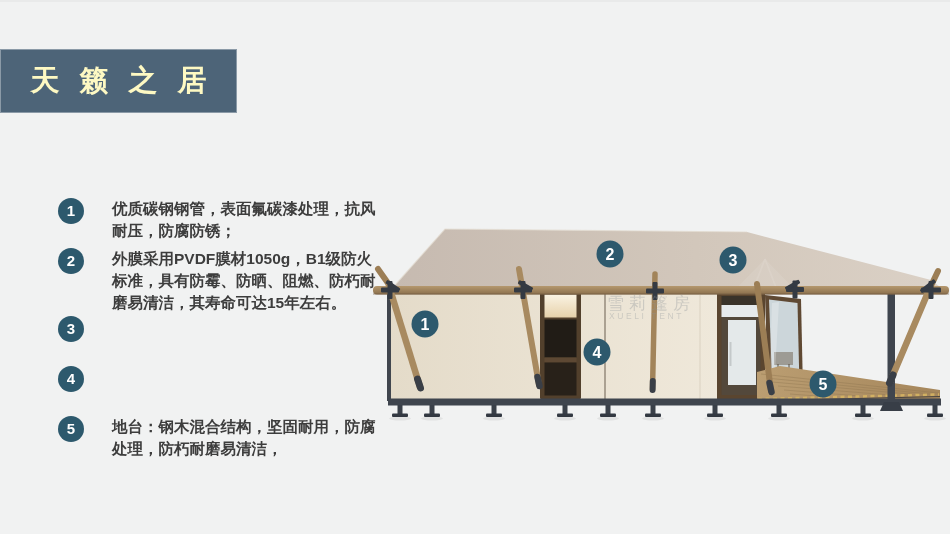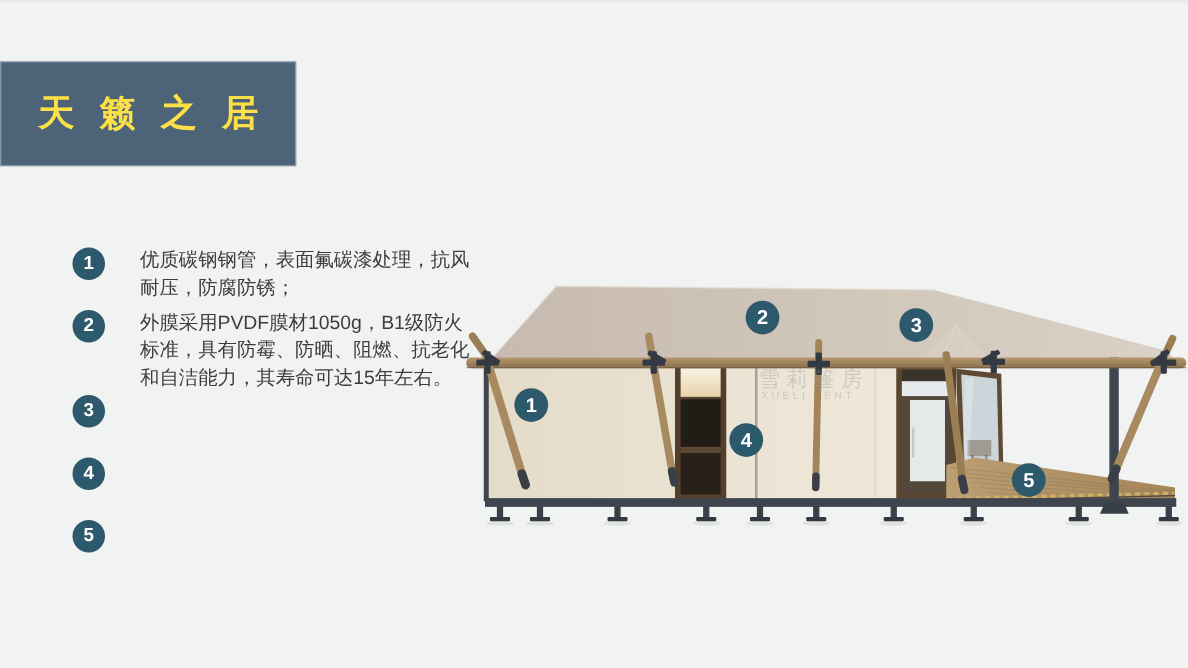--- a/index.html
+++ b/index.html
@@ -13,23 +13,23 @@
   body{
     position:relative;
     width:950px;height:534px;
     background:var(--bg);
     font-family:"Liberation Sans","DejaVu Sans",sans-serif;
     overflow:hidden;
     border-top:2px solid #e9eaea;
   }
   .banner{
     position:absolute;left:0;top:47px;
-    width:237px;height:84px;
+    width:237px;height:64px;
     background:var(--banner);
-    color:#fde047;
+    color:#fef9c3;
     display:flex;align-items:center;justify-content:center;
     font-size:29px;font-weight:bold;
     letter-spacing:20px;text-indent:20px;
     box-shadow:0 0 0 1px rgba(255,255,255,.35) inset;
   }
   .feature{
     position:absolute;left:58px;
     display:flex;align-items:flex-start;
   }
   .feature .badge{
@@ -37,20 +37,21 @@
     width:26px;height:26px;border-radius:50%;
     background:var(--badge);color:#fff;
     font-size:15px;font-weight:bold;
     text-align:center;line-height:26px;
   }
   .feature .txt{
     margin-left:28px;
     width:270px;
     font-size:15.5px;line-height:22px;
     color:var(--ink);
+    font-weight:bold;
   }
   .f1{top:196px;} .f2{top:246px;} .f3{top:314px;} .f4{top:364px;} .f5{top:414px;}
   .render-svg{position:absolute;left:368px;top:195px;width:584px;height:240px;}
   .callout-num{
     font-family:"Liberation Sans","DejaVu Sans",sans-serif;
     font-size:16px;font-weight:bold;fill:#ffffff;
   }
   .wm-cn{font-size:17px;letter-spacing:5px;fill:#8e9499;opacity:.35;}
   .wm-en{font-size:8.5px;letter-spacing:2.6px;fill:#8e9499;opacity:.35;}
 </style>
@@ -60,30 +61,31 @@
 <div class="banner">
   <span>天籁之居</span>
 </div>
 
 <div class="feature f1">
   <div class="badge">1</div>
   <div class="txt">优质碳钢钢管，表面氟碳漆处理，抗风耐压，防腐防锈；</div>
 </div>
 <div class="feature f2">
   <div class="badge">2</div>
-  <div class="txt">外膜采用PVDF膜材1050g，B1级防火标准，具有防霉、防晒、阻燃、抗老化和自洁能力，其寿命可达15年左右。</div>
+  <div class="txt">外膜采用PVDF膜材1050g，B1级防火标准，具有防霉、防晒、阻燃、防朽耐磨易清洁，其寿命可达15年左右。</div>
 </div>
 <div class="feature f3">
   <div class="badge">3</div>
 </div>
 <div class="feature f4">
   <div class="badge">4</div>
 </div>
 <div class="feature f5">
   <div class="badge">5</div>
+  <div class="txt">地台：钢木混合结构，坚固耐用，防腐处理，防朽耐磨易清洁，</div>
 </div>
 
 <svg class="render-svg" viewBox="368 195 584 240" aria-hidden="true">
   <defs>
     <linearGradient id="roofG" x1="0" y1="0" x2="1" y2="0">
       <stop offset="0" stop-color="#c6bab0"></stop>
       <stop offset="0.55" stop-color="#d2c7bb"></stop>
       <stop offset="1" stop-color="#dbd1c6"></stop>
     </linearGradient>
     <linearGradient id="wallG" x1="0" y1="0" x2="1" y2="0">

